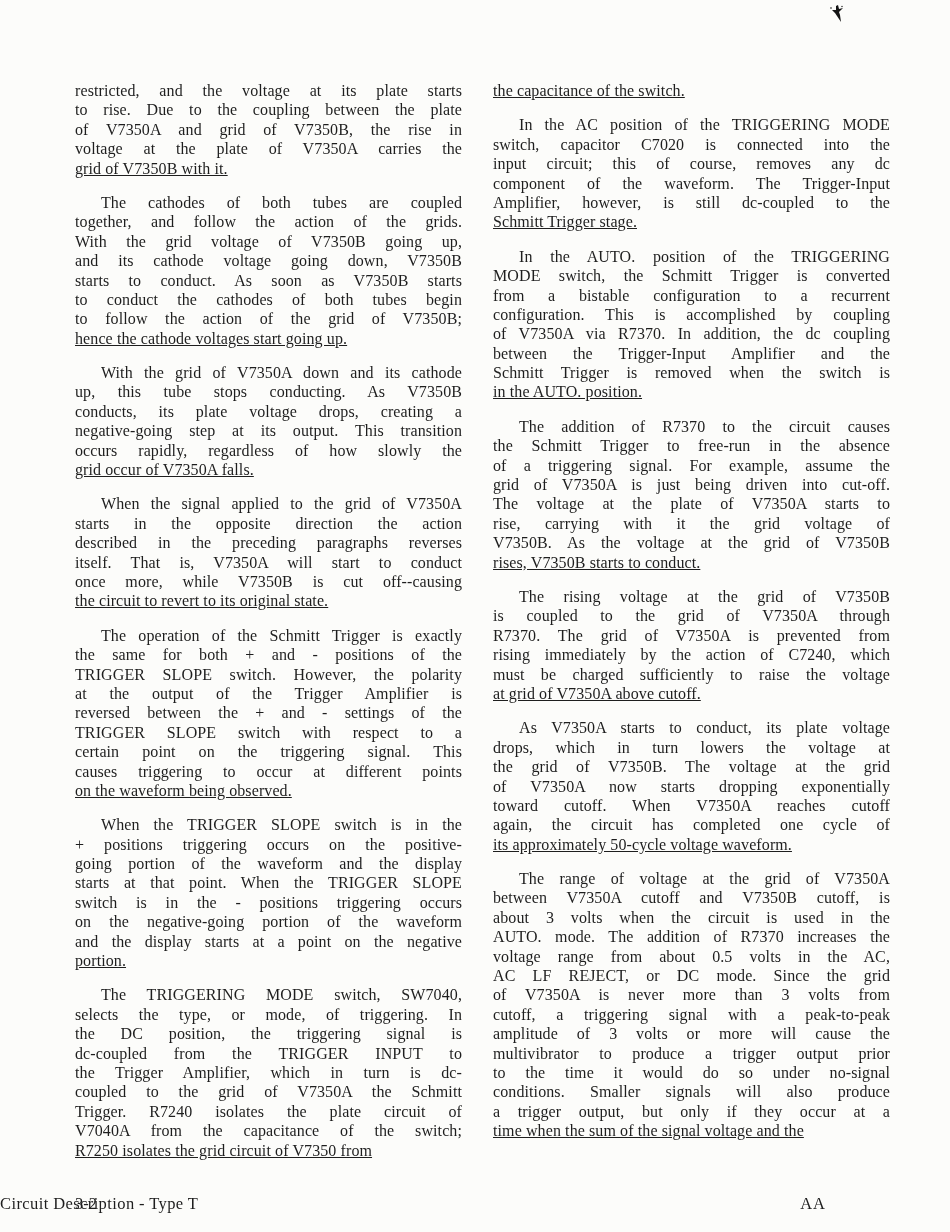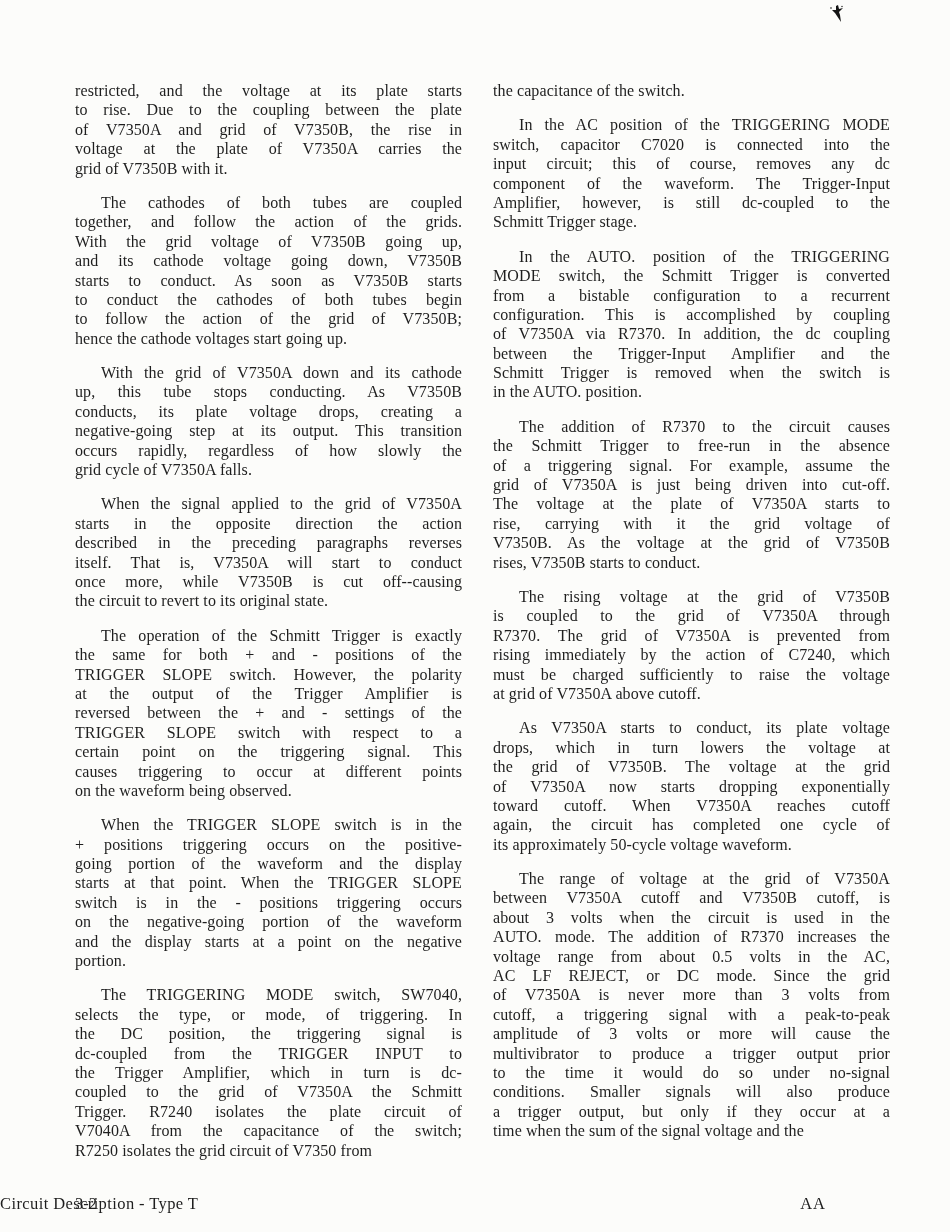--- a/index.html
+++ b/index.html
@@ -27,21 +27,21 @@
   .line {
     font-size: 16px;
     line-height: 19.4px;
     height: 19.4px;
     text-align: justify;
     text-align-last: justify;
     overflow: hidden;
     white-space: normal;
     letter-spacing: 0.1px;
   }
-  .line.last { text-align-last: left; }
+  .line.last { text-align-last: left; text-decoration: underline; }
   .line.indent { text-indent: 26px; }
   .ink-mark {
     position: absolute;
     top: 4px;
     left: 828px;
     width: 20px;
     height: 22px;
   }
   .footer {
     position: absolute;
@@ -86,21 +86,21 @@
           <div class="line">to conduct the cathodes of both tubes begin</div>
           <div class="line">to follow the action of the grid of V7350B;</div>
           <div class="line last">hence the cathode voltages start going up.</div>
         </div>
         <div class="para">
           <div class="line indent">With the grid of V7350A down and its cathode</div>
           <div class="line">up, this tube stops conducting. As V7350B</div>
           <div class="line">conducts, its plate voltage drops, creating a</div>
           <div class="line">negative-going step at its output. This transition</div>
           <div class="line">occurs rapidly, regardless of how slowly the</div>
-          <div class="line last">grid cycle of V7350A falls.</div>
+          <div class="line last">grid occur of V7350A falls.</div>
         </div>
         <div class="para">
           <div class="line indent">When the signal applied to the grid of V7350A</div>
           <div class="line">starts in the opposite direction the action</div>
           <div class="line">described in the preceding paragraphs reverses</div>
           <div class="line">itself. That is, V7350A will start to conduct</div>
           <div class="line">once more, while V7350B is cut off--causing</div>
           <div class="line last">the circuit to revert to its original state.</div>
         </div>
         <div class="para">

